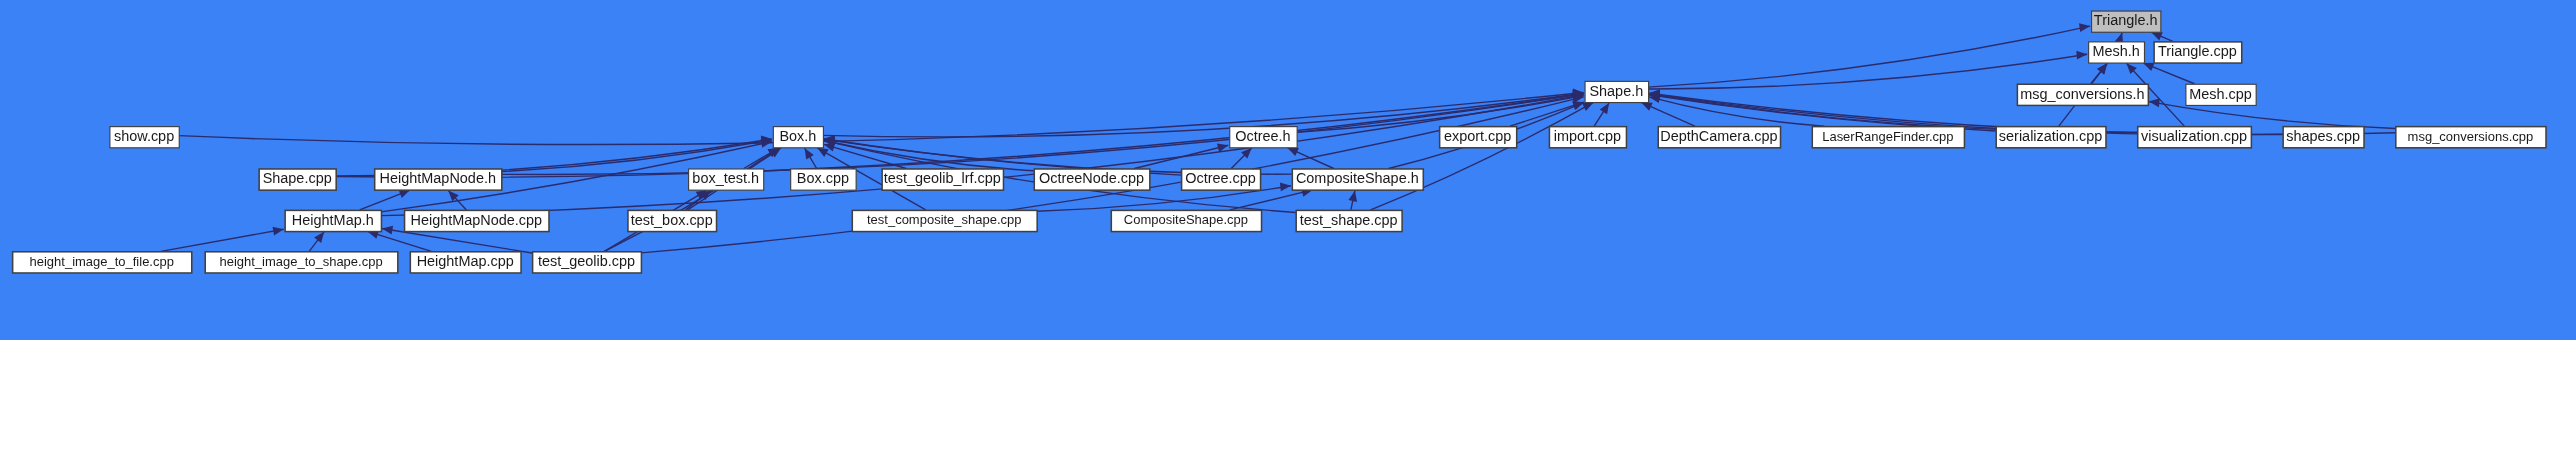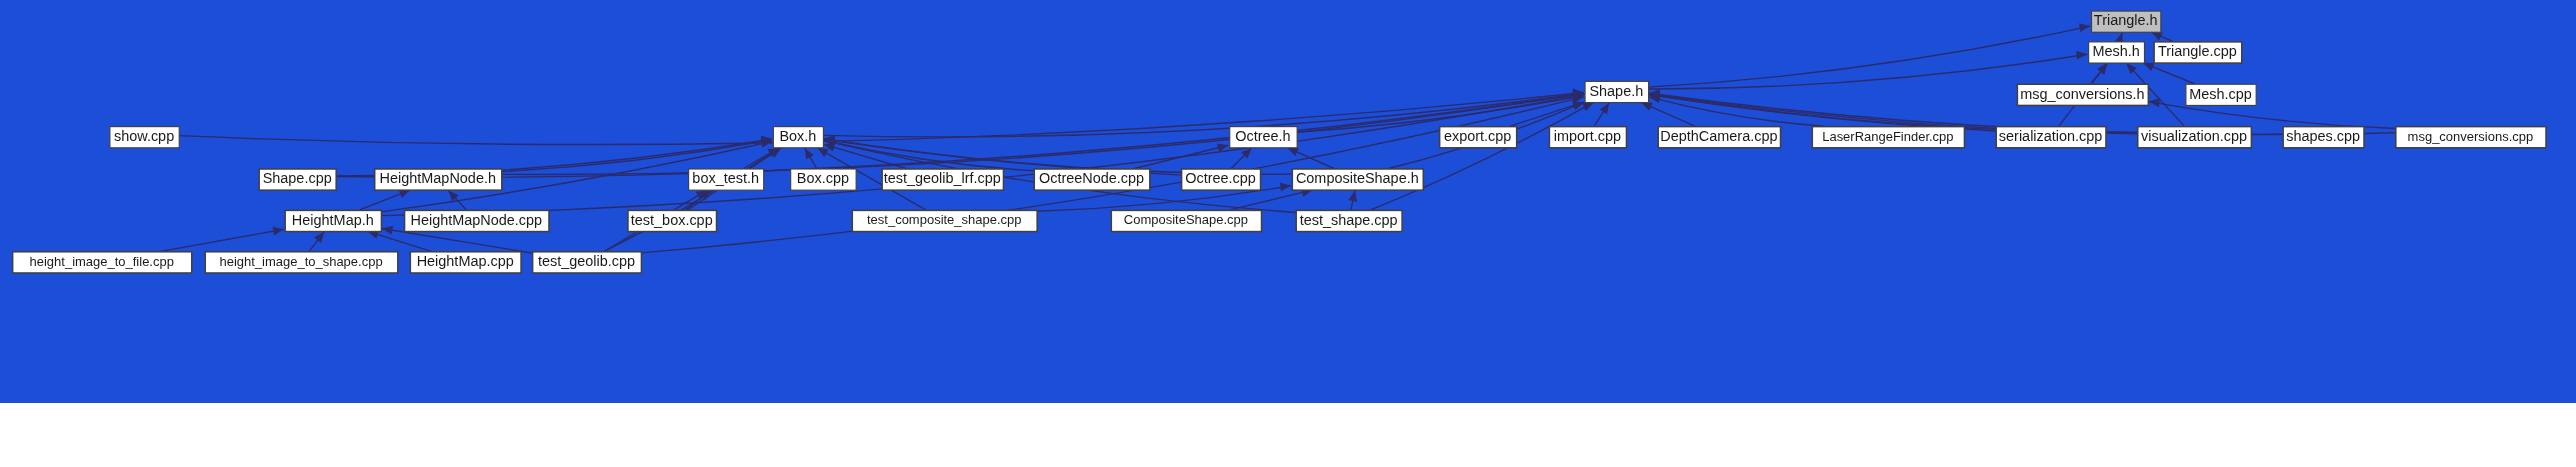--- a/index.html
+++ b/index.html
@@ -1,17 +1,17 @@
 <!DOCTYPE html>
 <html><head>
 <meta charset="utf-8">
 <style>
   html,body{margin:0;padding:0;background:#ffffff;}
   body{font-family:"Liberation Sans","DejaVu Sans",sans-serif;}
-  #graph-root{position:relative;width:2576px;height:403px;background:#1d4ed8;overflow:hidden;}
+  #graph-root{position:relative;width:2576px;height:340px;background:#3b82f6;overflow:hidden;}
   #graph-svg{position:absolute;left:0;top:0;width:2576px;height:467px;}
   .node-rect{fill:#ffffff;stroke:#404040;stroke-width:1.6px;}
   .node-rect.root{fill:#bfbfbf;stroke:#404040;stroke-width:1.6px;}
   .node-rect.thin{stroke-width:1.2px;}
   .node-label{font-family:"Liberation Sans","DejaVu Sans",sans-serif;
     font-size:15px;fill:#1a1a1a;text-anchor:middle;dominant-baseline:middle;}
   .node-label.small{font-size:13.5px;}
   .edge{fill:none;stroke:#2b2b6b;stroke-width:1.45px;}
   .arrowhead{fill:#2b2b6b;stroke:none;}
   .node-g{cursor:default;}

